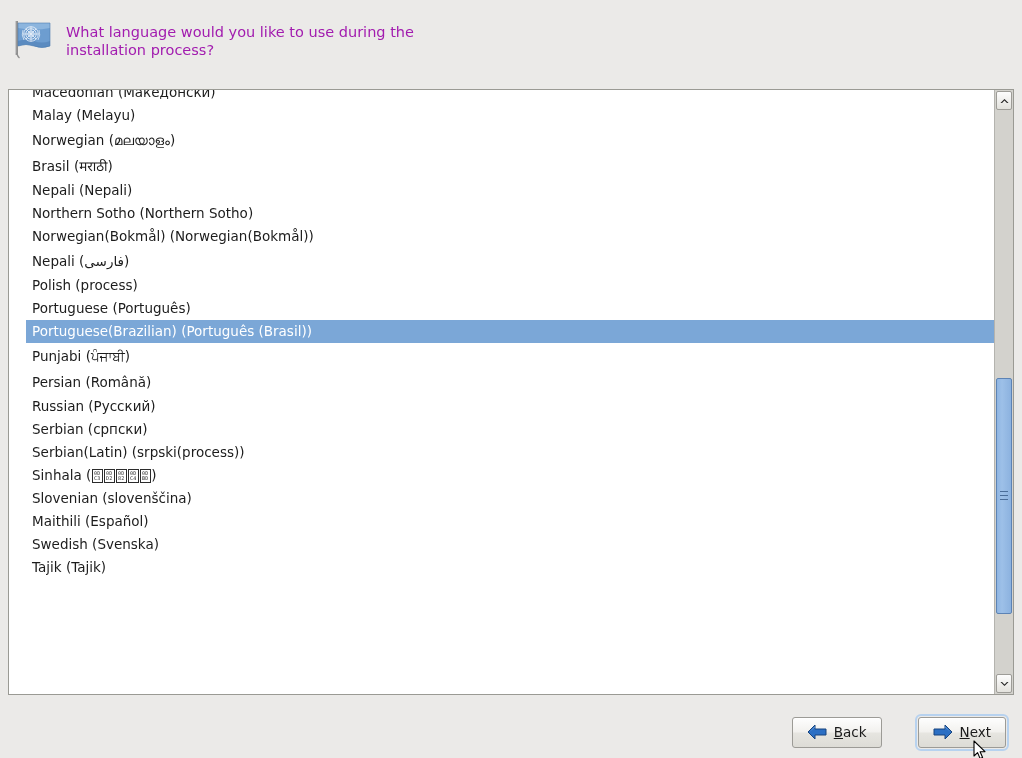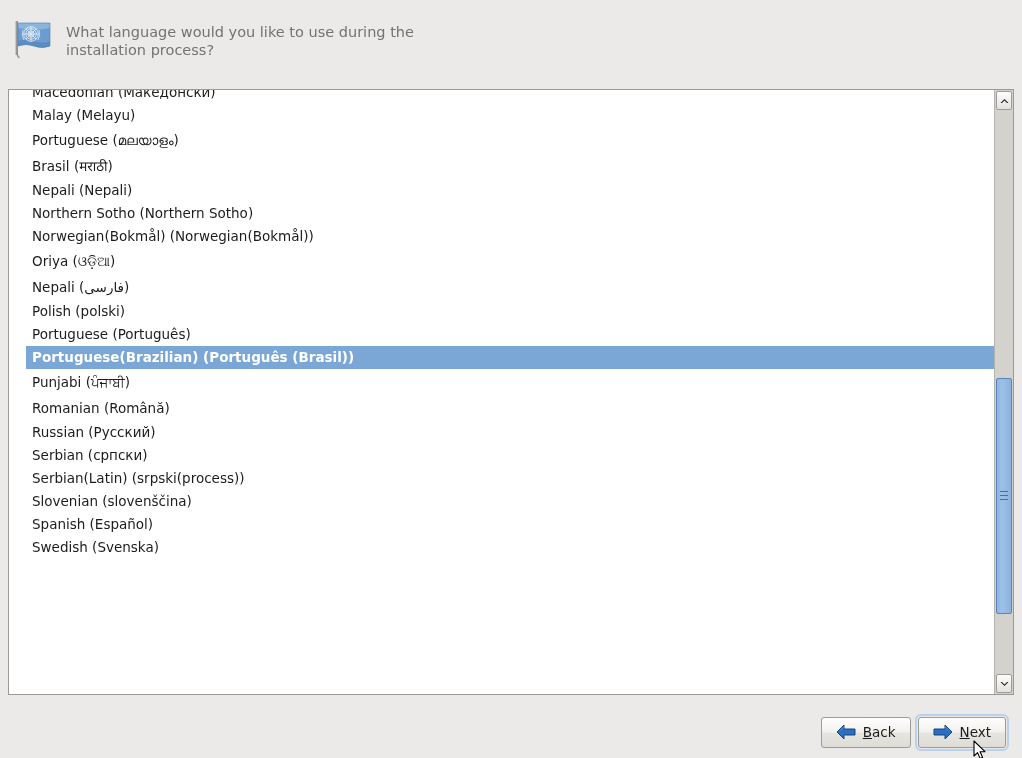--- a/index.html
+++ b/index.html
@@ -26,21 +26,21 @@
   }
   #flag-icon {
     width: 42px; height: 40px;
     flex: 0 0 42px;
     margin-right: 12px;
     margin-top: 2px;
   }
   #header-text {
     font-size: 14.5px;
     line-height: 18px;
-    color: #737373;
+    color: #a21caf;
     padding-top: 5px;
     max-width: 420px;
     white-space: pre-line;
   }
 
   
   #list-area {
     position: absolute;
     left: 8px; top: 89px;
     width: 1006px; height: 606px;
@@ -68,21 +68,20 @@
     overflow: hidden;
     display: flex;
     align-items: center;
     height: 23px;
     line-height: 23px;
   }
   .lang-row.tall  { height: 26px; line-height: 26px; }
   .lang-row.selected {
     background: #7ba7d7;
     color: #ffffff;
-    font-weight: bold;
   }
   .tofu {
     display: inline-block;
     width: 11px; height: 14px;
     border: 1px solid #2b2b2b;
     font-size: 5px;
     line-height: 5.5px;
     text-align: center;
     letter-spacing: 0.3px;
     font-family: "DejaVu Sans Mono", "Liberation Mono", monospace;
@@ -157,21 +156,21 @@
     min-width: 80px;
     padding: 0 14px;
     background: linear-gradient(#fefefe 0%, #f2f1ee 48%, #e6e5e0 52%, #dddcd6 100%);
     border: 1px solid #9c9b96;
     border-radius: 3px;
     font-size: 13.5px;
     color: #1b1b1b;
     box-shadow: inset 0 1px 0 #ffffff;
   }
   #next-button {
-    margin-left: 7px;
+    margin-left: 36px;
     outline: 2px solid #b7d2ef;
     outline-offset: 1px;
   }
   .mnemonic { text-decoration: underline; }
   .btn-label { white-space: nowrap; text-align: right; }
 
   
   #cursor {
     position: absolute;
     left: 973px; top: 740px;
@@ -215,72 +214,81 @@
 <div id="list-area">
   <div id="list-viewport">
     <div id="list-inner">
         <div class="lang-row">
           <span>Macedonian (Македонски)</span>
         </div>
         <div class="lang-row">
           <span>Malay (Melayu)</span>
         </div>
         <div class="lang-row tall">
-          <span>Portuguese (മലയാളം)</span>
+          <span>Norwegian (മലയാളം)</span>
         </div>
         <div class="lang-row tall">
           <span>Brasil (मराठी)</span>
         </div>
         <div class="lang-row">
           <span>Nepali (Nepali)</span>
         </div>
         <div class="lang-row">
           <span>Northern Sotho (Northern Sotho)</span>
         </div>
         <div class="lang-row">
           <span>Norwegian(Bokmål) (Norwegian(Bokmål))</span>
         </div>
         <div class="lang-row tall">
-          <span>Oriya (ଓଡ଼ିଆ)</span>
-        </div>
-        <div class="lang-row tall">
           <span>Nepali (فارسی)</span>
         </div>
         <div class="lang-row">
-          <span>Polish (polski)</span>
+          <span>Polish (process)</span>
         </div>
         <div class="lang-row">
           <span>Portuguese (Português)</span>
         </div>
         <div class="lang-row selected">
           <span>Portuguese(Brazilian) (Português (Brasil))</span>
         </div>
         <div class="lang-row tall">
           <span>Punjabi (ਪੰਜਾਬੀ)</span>
         </div>
         <div class="lang-row tall">
-          <span>Romanian (Română)</span>
+          <span>Persian (Română)</span>
         </div>
         <div class="lang-row">
           <span>Russian (Русский)</span>
         </div>
         <div class="lang-row">
           <span>Serbian (српски)</span>
         </div>
         <div class="lang-row">
           <span>Serbian(Latin) (srpski(process))</span>
         </div>
         <div class="lang-row">
+          <span>Sinhala (</span>
+          <span class="tofu">0D<br>C3</span>
+          <span class="tofu">0D<br>D2</span>
+          <span class="tofu">0D<br>82</span>
+          <span class="tofu">0D<br>C4</span>
+          <span class="tofu">0D<br>BD</span>
+          <span>)</span>
+        </div>
+        <div class="lang-row">
           <span>Slovenian (slovenščina)</span>
         </div>
         <div class="lang-row">
-          <span>Spanish (Español)</span>
+          <span>Maithili (Español)</span>
         </div>
         <div class="lang-row">
           <span>Swedish (Svenska)</span>
+        </div>
+        <div class="lang-row">
+          <span>Tajik (Tajik)</span>
         </div>
       </div>
   </div>
 
   <div id="scrollbar">
     <div class="sb-btn">
       <svg viewBox="0 0 9 6" width="9" height="6">
         <path d="M0.5 5 L4.5 1 L8.5 5 L7 5 L4.5 2.6 L2 5 Z" fill="#1f1f1f"></path>
       </svg>
     </div>

